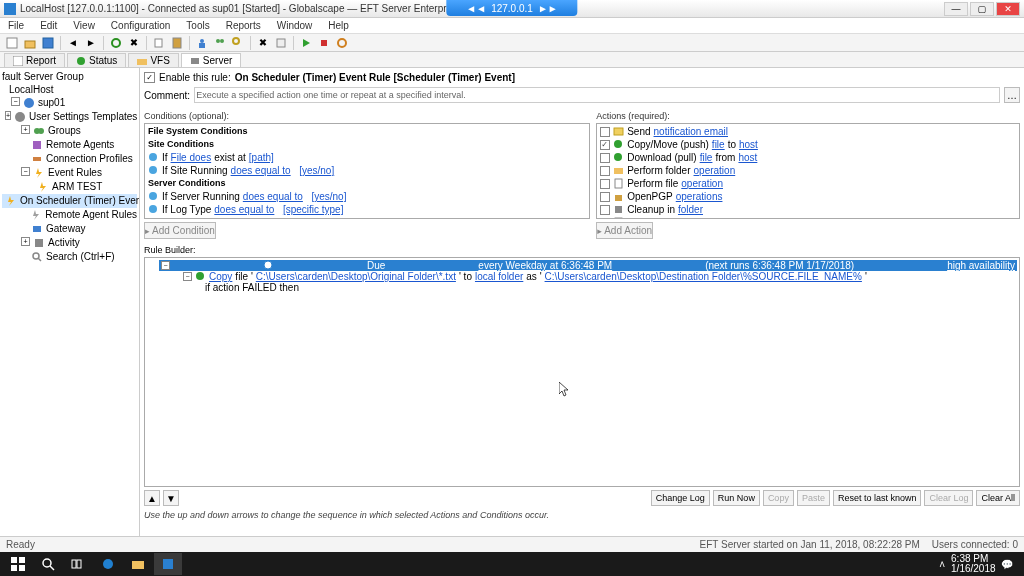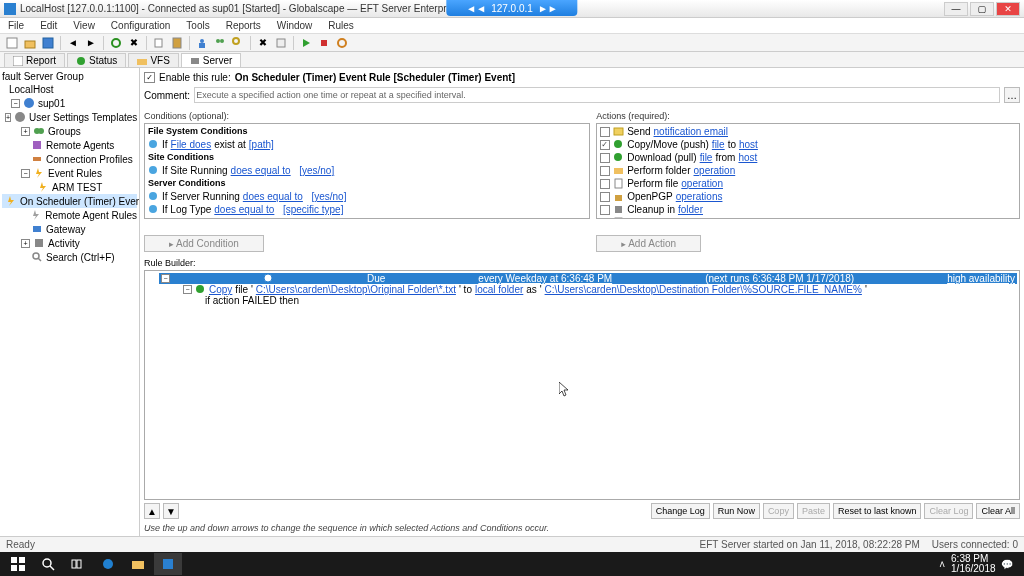--- a/index.html
+++ b/index.html
@@ -15,21 +15,21 @@
 .menu-item { padding: 0 4px; cursor: pointer; }
 .toolbar { height: 18px; display: flex; align-items: center; padding: 0 4px; border-bottom: 1px solid #ccc; gap: 2px; background: #f4f4f4; }
 .tool-btn { width: 16px; height: 16px; border: 1px solid transparent; display: flex; align-items: center; justify-content: center; cursor: pointer; }
 .tool-sep { width: 1px; height: 14px; background: #ccc; margin: 0 2px; }
 .tabstrip { height: 16px; display: flex; align-items: flex-end; padding: 0 4px; background: #f4f4f4; border-bottom: 1px solid #ccc; gap: 2px; }
 .tab { padding: 1px 8px; border: 1px solid #ccc; border-bottom: none; background: #eee; cursor: pointer; font-size: 9px; display: flex; align-items: center; gap: 3px; }
 .tab.active { background: #fff; }
 .tab-icon { width: 10px; height: 10px; }
 .main { display: flex; height: 480px; }
 .sidebar { width: 140px; border-right: 1px solid #ccc; overflow: auto; padding: 2px; background: #fff; }
-.tree-node { display: flex; align-items: center; gap: 3px; padding: 1px 0; cursor: pointer; white-space: nowrap; }
+.tree-node { display: flex; gap: 3px; padding: 1px 0; cursor: pointer; white-space: nowrap; }
 .tree-node.selected { background: #cde6ff; }
 .tree-toggle { width: 9px; height: 9px; border: 1px solid #888; font-size: 7px; display: flex; align-items: center; justify-content: center; cursor: pointer; }
 .tree-icon { width: 12px; height: 12px; flex-shrink: 0; }
 .tree-spacer { display: inline-block; }
 .content { flex: 1; display: flex; flex-direction: column; padding: 2px 4px; overflow: hidden; }
 .enable-row { display: flex; align-items: center; gap: 4px; padding: 2px 0; }
 .checkbox { width: 11px; height: 11px; border: 1px solid #888; display: flex; align-items: center; justify-content: center; font-size: 8px; cursor: pointer; }
 .bold { font-weight: bold; }
 .comment-row { display: flex; align-items: center; gap: 4px; margin-top: 2px; }
 .comment-input { flex: 1; border: 1px solid #ccc; padding: 2px 1px; background: #fff; font-size: 9px; color: #666; }
@@ -37,21 +37,21 @@
 .panel { flex: 1; display: flex; flex-direction: column; }
 .panel.right { flex: 0.95; }
 .panel-label { font-size: 9px; color: #333; margin-bottom: 2px; }
 .panel-list { border: 1px solid #aaa; height: 96px; overflow-y: scroll; background: #fff; padding: 1px; }
 .list-item { display: flex; align-items: center; gap: 3px; padding: 0 2px; font-size: 9px; line-height: 13px; }
 .list-item.header { font-weight: bold; }
 .chk { width: 10px; height: 10px; border: 1px solid #888; flex-shrink: 0; background: #fff; cursor: pointer; }
 .chk.checked::after { content: "✓"; font-size: 8px; display: block; line-height: 8px; color: #444; }
 .mini-icon { width: 11px; height: 11px; flex-shrink: 0; border-radius: 2px; }
 a.link { color: #1a56d0; text-decoration: underline; cursor: pointer; }
-.add-btn { margin-top: 16px; padding: 2px 24px; border: 1px solid #bbb; background: #f4f4f4; color: #888; font-size: 9px; cursor: pointer; width: fit-content; }
+.add-btn { margin-top: 3px; padding: 2px 0; border: 1px solid #bbb; background: #f4f4f4; color: #888; font-size: 9px; cursor: pointer; width: fit-content; }
 .rule-builder-label { margin-top: 6px; font-size: 9px; }
 .rule-builder { flex: 1; border: 1px solid #aaa; background: #fff; margin-top: 2px; overflow: auto; padding: 2px; min-height: 230px; }
 .rb-line { font-size: 9px; padding: 0 2px; display: flex; align-items: center; gap: 3px; }
 .rb-line.highlight { background: #2a80d0; color: #fff; justify-content: space-between; }
 .rb-line.highlight a.link { color: #fff; }
 .rb-toggle { width: 9px; height: 9px; border: 1px solid #888; font-size: 7px; display: flex; align-items: center; justify-content: center; background: #fff; color: #333; }
 .below-row { display: flex; align-items: center; margin-top: 3px; gap: 3px; }
 .sq-btn { width: 16px; height: 16px; border: 1px solid #bbb; background: #f4f4f4; display: flex; align-items: center; justify-content: center; cursor: pointer; font-size: 10px; }
 .right-btns { margin-left: auto; display: flex; gap: 3px; }
 .btn { padding: 2px 4px; border: 1px solid #bbb; background: #f4f4f4; cursor: pointer; font-size: 9px; }
@@ -87,21 +87,21 @@
 </div>
 
 <div class="menubar">
   <span class="menu-item">File</span>
   <span class="menu-item">Edit</span>
   <span class="menu-item">View</span>
   <span class="menu-item">Configuration</span>
   <span class="menu-item">Tools</span>
   <span class="menu-item">Reports</span>
   <span class="menu-item">Window</span>
-  <span class="menu-item">Rules</span>
+  <span class="menu-item">Help</span>
 </div>
 
 <div class="toolbar">
   <div class="tool-btn">
       <svg width="12" height="12">
         <rect x="1" y="1" width="10" height="10" fill="#fff" stroke="#888"></rect>
       </svg>
     </div>
   <div class="tool-btn">
       <svg width="12" height="12">
@@ -326,30 +326,30 @@
       <input class="comment-input" value="Execute a specified action one time or repeat at a specified interval." style="">
       <span class="sq-btn">…</span>
     </div>
 
     <div class="panels-row">
 
       <div class="panel">
         <div class="panel-label">Conditions (optional):</div>
         <div class="panel-list">
           <div class="list-item header">File System Conditions</div>
+          <div class="list-item header">Site Conditions</div>
           <div class="list-item">
               <svg class="mini-icon">
                 <circle cx="5" cy="5" r="4" fill="#4aa5e0"></circle>
               </svg>
               <span>If </span>
               <a class="link">File does</a>
               <span> exist at </span>
               <a class="link">[path]</a>
             </div>
-          <div class="list-item header">Site Conditions</div>
           <div class="list-item"><svg class="mini-icon">
                 <circle cx="5" cy="5" r="4" fill="#4aa5e0"></circle>
               </svg><span>If Site Running </span><a class="link">does equal to</a>&nbsp;<a class="link">[yes/no]</a></div>
           <div class="list-item header">Server Conditions</div>
           <div class="list-item"><svg class="mini-icon">
                 <circle cx="5" cy="5" r="4" fill="#4aa5e0"></circle>
               </svg><span>If Server Running </span><a class="link">does equal to</a>&nbsp;<a class="link">[yes/no]</a></div>
           <div class="list-item"><svg class="mini-icon">
                 <circle cx="5" cy="5" r="4" fill="#4aa5e0"></circle>
               </svg><span>If Log Type </span><a class="link">does equal to</a>&nbsp;<a class="link">[specific type]</a></div>

